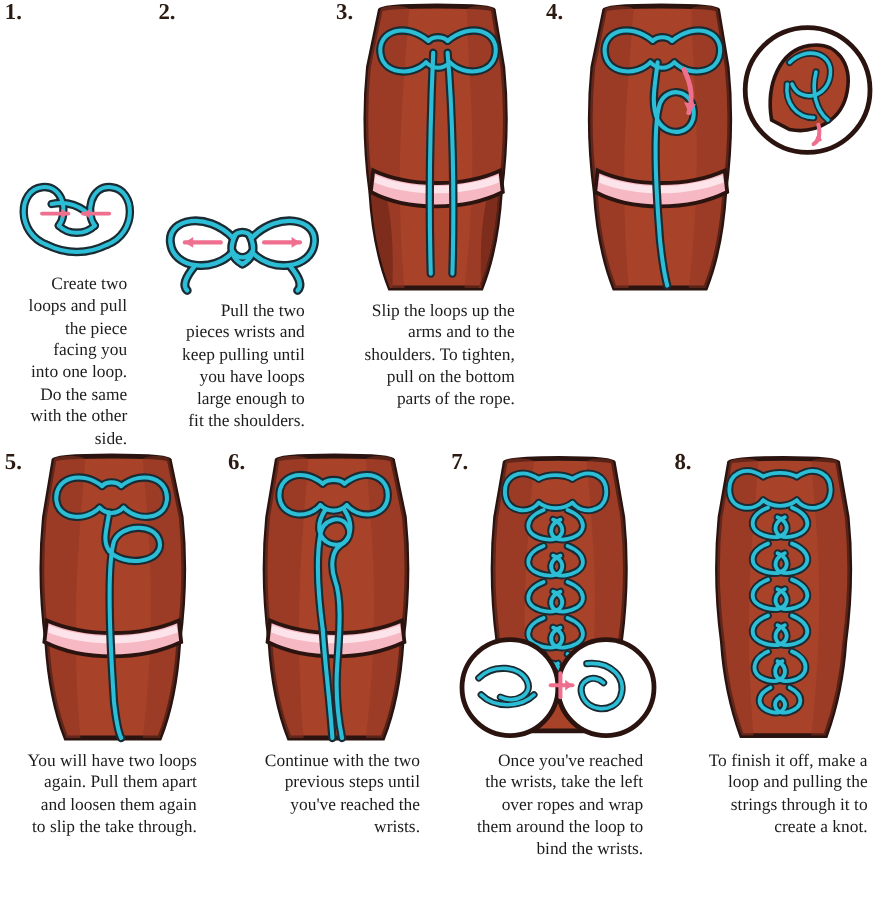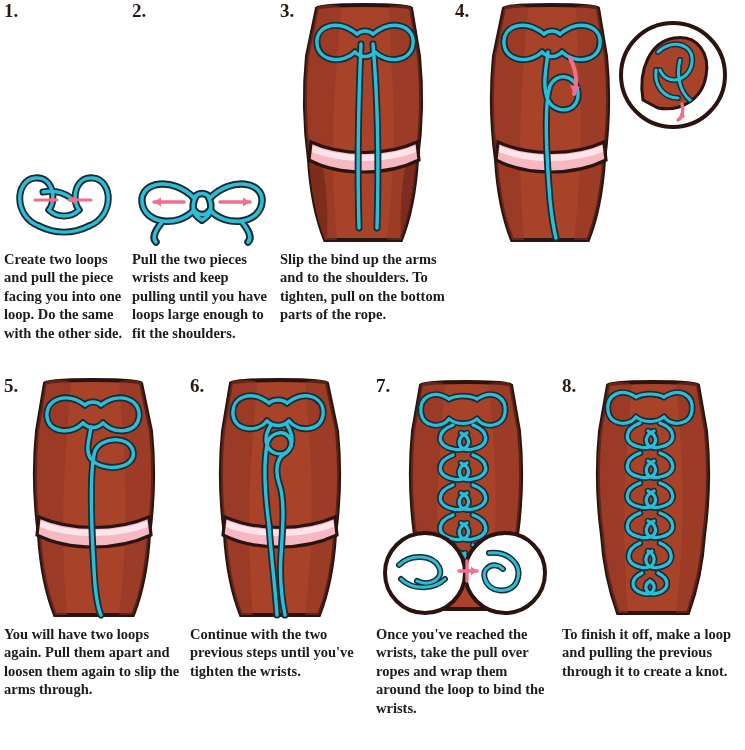--- a/index.html
+++ b/index.html
@@ -41,27 +41,26 @@
     position: absolute;
     left: 4px;
     top: 0px;
     font-family: "Liberation Serif", serif;
     font-size: 19px;
     font-weight: bold;
     color: #2b1a12;
     letter-spacing: 0px;
   }
   .caption {
-    text-align: left;
+    text-align: right;
     font-size: 14.5px;
     line-height: 1.27;
     color: #1c1c1c;
-    padding: 0 4px;
+    padding: 0 22px;
     font-family: "Liberation Serif", serif;
-    font-weight: bold;
   }
   svg { display: block; }
 </style>
 </head>
 <body>
 
 <div class="sheet">
 
   <div class="row" style="height:375px;">
 
@@ -157,21 +156,21 @@
               <path d="M76 34 C56 18 34 26 36 44 C38 62 62 64 74 52"></path>
               <path d="M92 34 C112 18 134 26 132 44 C130 62 106 64 94 52"></path>
               <path d="M76 34 C80 30 88 30 92 34"></path>
               <path d="M74 52 C80 58 88 58 94 52"></path>
               <path d="M80 44 C78 90 76 160 78 228"></path>
               <path d="M92 44 C96 90 98 160 96 228"></path>
             </g>
           </g>
         </svg>
       </div>
-      <div class="caption">Slip the bind up the arms and to the shoulders. To tighten, pull on the bottom parts of the rope.</div>
+      <div class="caption">Slip the loops up the arms and to the shoulders. To tighten, pull on the bottom parts of the rope.</div>
     </div>
 
     <div class="panel" style="width:294px;height:375px;">
       <div class="step-num">4.</div>
       <div class="art" style="height:250px;">
         <svg width="280" height="250" viewBox="0 0 280 250">
           <g>
             <path d="M46 8 C46 4 140 4 140 8 L148 56 C152 96 150 130 146 160 C144 192 138 220 130 240 L54 240 C46 220 40 192 38 160 C34 130 32 96 36 56 Z" fill="#a8432a" stroke="#2b1410" stroke-width="4"></path>
             <path d="M46 8 C46 4 70 4 70 8 L66 60 C62 110 60 170 66 240 L54 240 C46 220 40 192 38 160 C34 130 32 96 36 56 Z" fill="#8f3522" opacity="0.55"></path>
             <path d="M118 8 C118 4 140 4 140 8 L148 56 C152 96 150 130 146 160 C144 192 138 220 130 240 L116 240 C124 170 124 110 120 60 Z" fill="#8f3522" opacity="0.45"></path>
@@ -247,21 +246,21 @@
             <g stroke="#2bbed6" stroke-width="3.4">
               <path d="M80 30 C62 16 40 24 42 42 C44 58 66 60 78 48"></path>
               <path d="M96 30 C114 16 136 24 134 42 C132 58 110 60 98 48"></path>
               <path d="M80 30 C84 26 92 26 96 30"></path>
               <path d="M78 48 C84 54 92 54 98 48"></path>
               <path d="M86 52 C84 66 80 76 86 84 C98 98 132 94 128 76 C124 60 96 62 90 76 C84 96 86 150 90 210 C92 228 94 236 96 240"></path>
             </g>
           </g>
         </svg>
       </div>
-      <div class="caption">You will have two loops again. Pull them apart and loosen them again to slip the arms through.</div>
+      <div class="caption">You will have two loops again. Pull them apart and loosen them again to slip the take through.</div>
     </div>
 
     <div class="panel" style="width:186px;height:375px;">
       <div class="step-num">6.</div>
       <div class="art" style="height:250px;">
         <svg width="176" height="250" viewBox="0 0 176 250">
           <g>
             <path d="M40 8 C40 4 136 4 136 8 L146 56 C150 96 148 130 144 160 C142 192 136 220 128 240 L50 240 C42 220 36 192 34 160 C30 130 28 96 32 56 Z" fill="#a8432a" stroke="#2b1410" stroke-width="4"></path>
             <path d="M40 8 C40 4 66 4 66 8 L62 60 C58 110 56 170 62 240 L50 240 C42 220 36 192 34 160 C30 130 28 96 32 56 Z" fill="#8f3522" opacity="0.55"></path>
             <path d="M114 8 C114 4 136 4 136 8 L146 56 C150 96 148 130 144 160 C142 192 136 220 128 240 L114 240 C122 170 122 110 118 60 Z" fill="#8f3522" opacity="0.45"></path>
@@ -285,21 +284,21 @@
               <path d="M96 28 C114 14 134 22 132 40 C130 56 108 58 98 46"></path>
               <path d="M78 28 C82 24 92 24 96 28"></path>
               <path d="M76 46 C82 52 92 52 98 46"></path>
               <path d="M80 50 C72 62 74 74 84 78 C96 82 104 72 98 62 C92 54 78 58 76 70 C72 92 74 120 78 150"></path>
               <path d="M96 50 C104 62 102 74 92 80 C86 84 84 96 88 108 C94 124 92 150 90 180 C88 210 92 230 94 240"></path>
               <path d="M78 150 C80 180 84 210 86 240"></path>
             </g>
           </g>
         </svg>
       </div>
-      <div class="caption">Continue with the two previous steps until you've tighten the wrists.</div>
+      <div class="caption">Continue with the two previous steps until you've reached the wrists.</div>
     </div>
 
     <div class="panel" style="width:186px;height:375px;">
       <div class="step-num">7.</div>
       <div class="art" style="height:250px;">
         <svg width="176" height="250" viewBox="0 0 176 250">
           <g>
             <path d="M44 10 C44 6 134 6 134 10 L142 56 C146 96 144 130 140 160 C138 190 132 216 124 234 L54 234 C46 216 40 190 38 160 C34 130 32 96 36 56 Z" fill="#a8432a" stroke="#2b1410" stroke-width="4"></path>
             <path d="M44 10 C44 6 68 6 68 10 L64 60 C60 110 58 166 64 234 L54 234 C46 216 40 190 38 160 C34 130 32 96 36 56 Z" fill="#8f3522" opacity="0.55"></path>
             <path d="M112 10 C112 6 134 6 134 10 L142 56 C146 96 144 130 140 160 C138 190 132 216 124 234 L112 234 C120 166 120 110 116 60 Z" fill="#8f3522" opacity="0.45"></path>
@@ -358,21 +357,21 @@
               <path d="M112 178 C132 176 146 190 140 206 C134 220 112 218 108 204 C104 192 118 186 126 194"></path>
             </g>
           </g>
           <g>
             <path d="M82 196 L100 196" stroke="#ef6f8e" stroke-width="3.4" fill="none" stroke-linecap="round"></path>
             <path d="M100 196 l-6 -4.5 l0 9 z" fill="#ef6f8e"></path>
             <path d="M90 186 L90 206" stroke="#ef6f8e" stroke-width="3.4" fill="none" stroke-linecap="round"></path>
           </g>
         </svg>
       </div>
-      <div class="caption">Once you've reached the wrists, take the pull over ropes and wrap them around the loop to bind the wrists.</div>
+      <div class="caption">Once you've reached the wrists, take the left over ropes and wrap them around the loop to bind the wrists.</div>
     </div>
 
     <div class="panel" style="width:187px;height:375px;">
       <div class="step-num">8.</div>
       <div class="art" style="height:250px;">
         <svg width="176" height="250" viewBox="0 0 176 250">
           <g>
             <path d="M44 10 C44 6 134 6 134 10 L142 56 C146 96 144 130 140 160 C138 190 132 216 124 238 L54 238 C46 216 40 190 38 160 C34 130 32 96 36 56 Z" fill="#a8432a" stroke="#2b1410" stroke-width="4"></path>
             <path d="M44 10 C44 6 68 6 68 10 L64 60 C60 110 58 166 64 238 L54 238 C46 216 40 190 38 160 C34 130 32 96 36 56 Z" fill="#8f3522" opacity="0.55"></path>
             <path d="M112 10 C112 6 134 6 134 10 L142 56 C146 96 144 130 140 160 C138 190 132 216 124 238 L112 238 C120 166 120 110 116 60 Z" fill="#8f3522" opacity="0.45"></path>
@@ -410,17 +409,17 @@
               <path d="M76 138 C60 144 58 158 76 162 C94 166 96 150 84 146"></path>
               <path d="M96 138 C112 144 114 158 96 162 C80 166 78 150 90 146"></path>
               <path d="M76 168 C62 174 60 188 76 192 C92 196 94 180 84 176"></path>
               <path d="M96 168 C110 174 112 188 96 192 C80 196 78 180 88 176"></path>
               <path d="M78 198 C66 204 66 214 78 218 C90 222 94 210 86 206"></path>
               <path d="M94 198 C106 204 106 214 94 218 C82 222 78 210 86 206"></path>
             </g>
           </g>
         </svg>
       </div>
-      <div class="caption">To finish it off, make a loop and pulling the previous through it to create a knot.</div>
+      <div class="caption">To finish it off, make a loop and pulling the strings through it to create a knot.</div>
     </div>
   </div>
 
 </div>
 
 </body></html>

